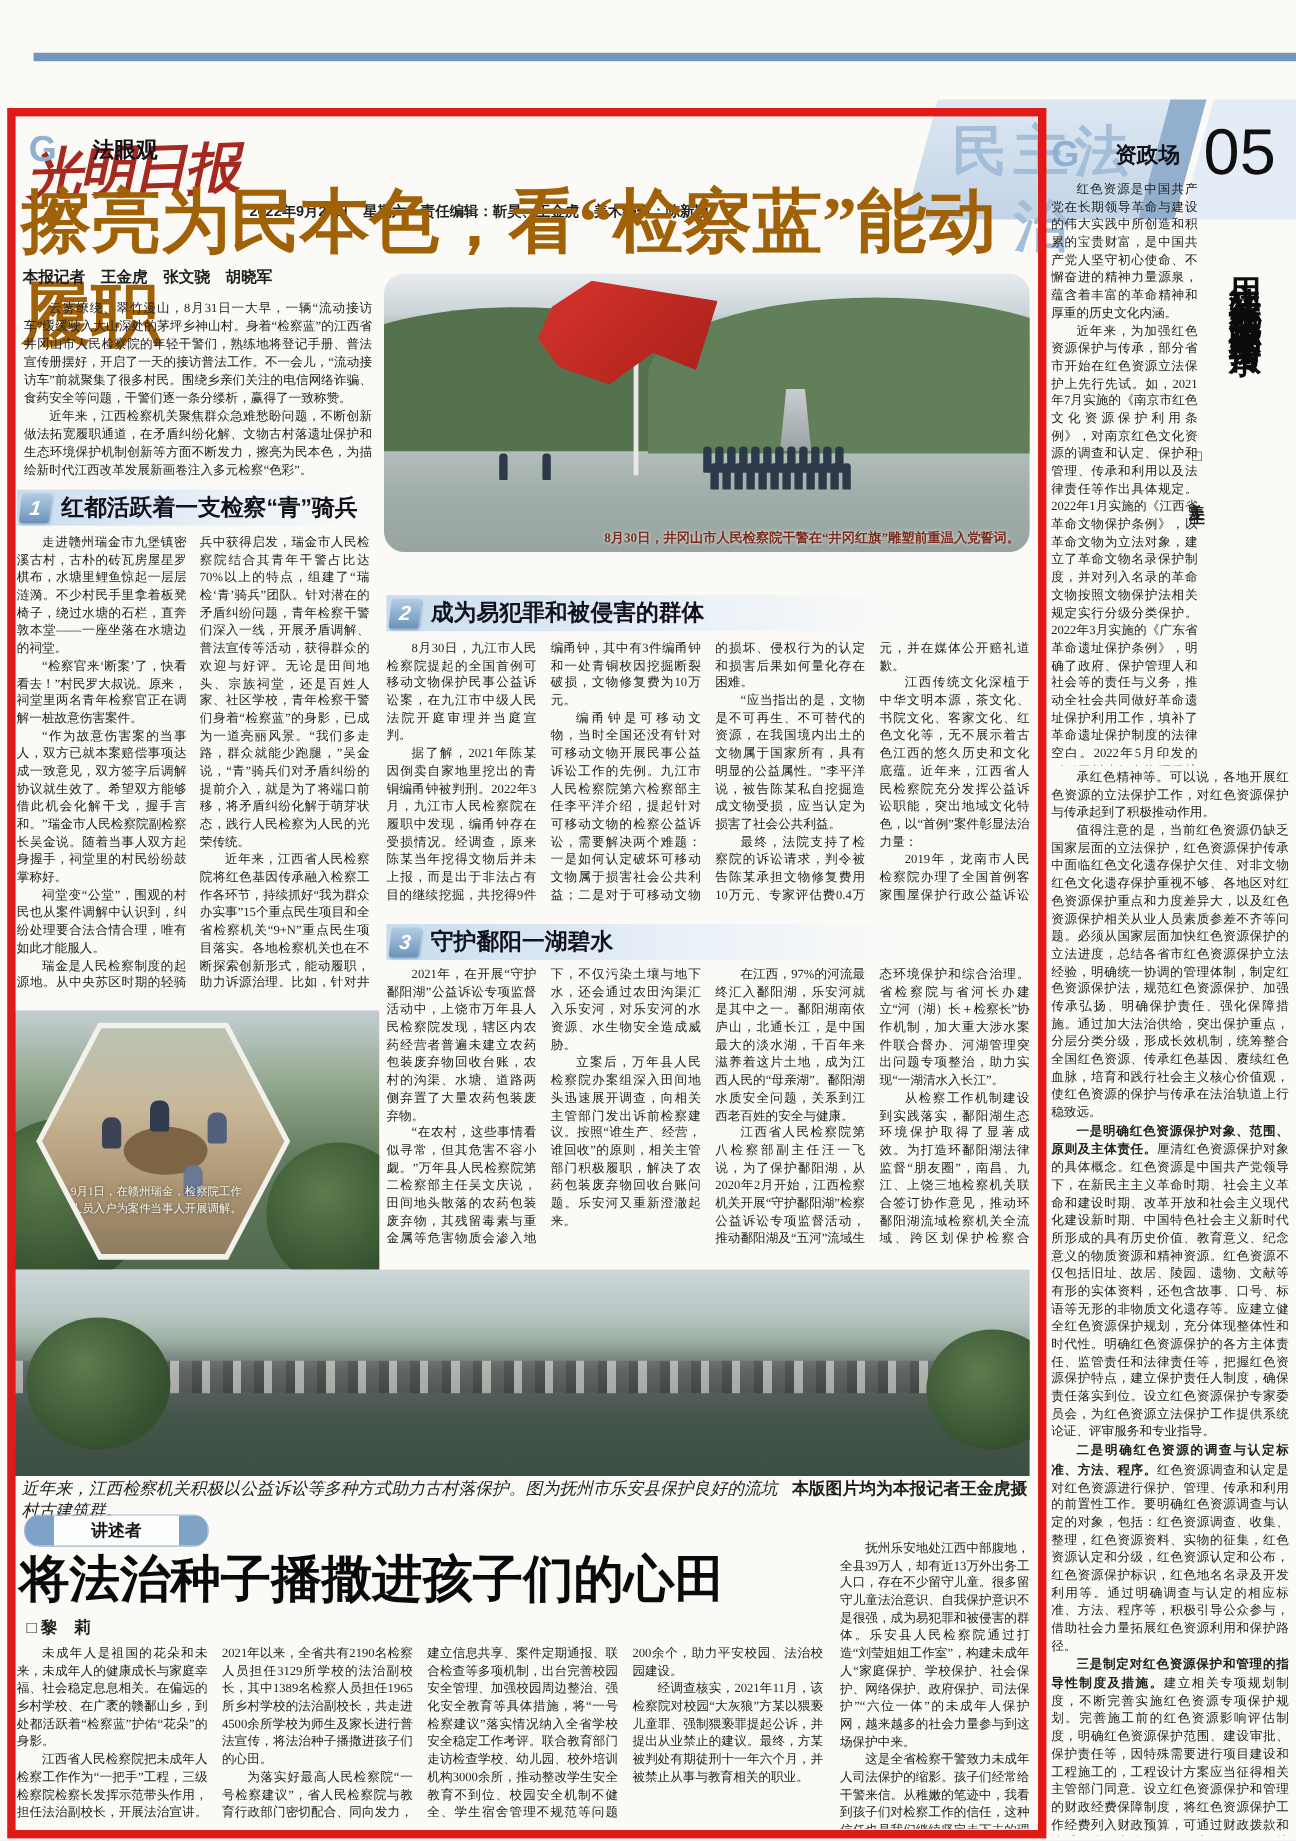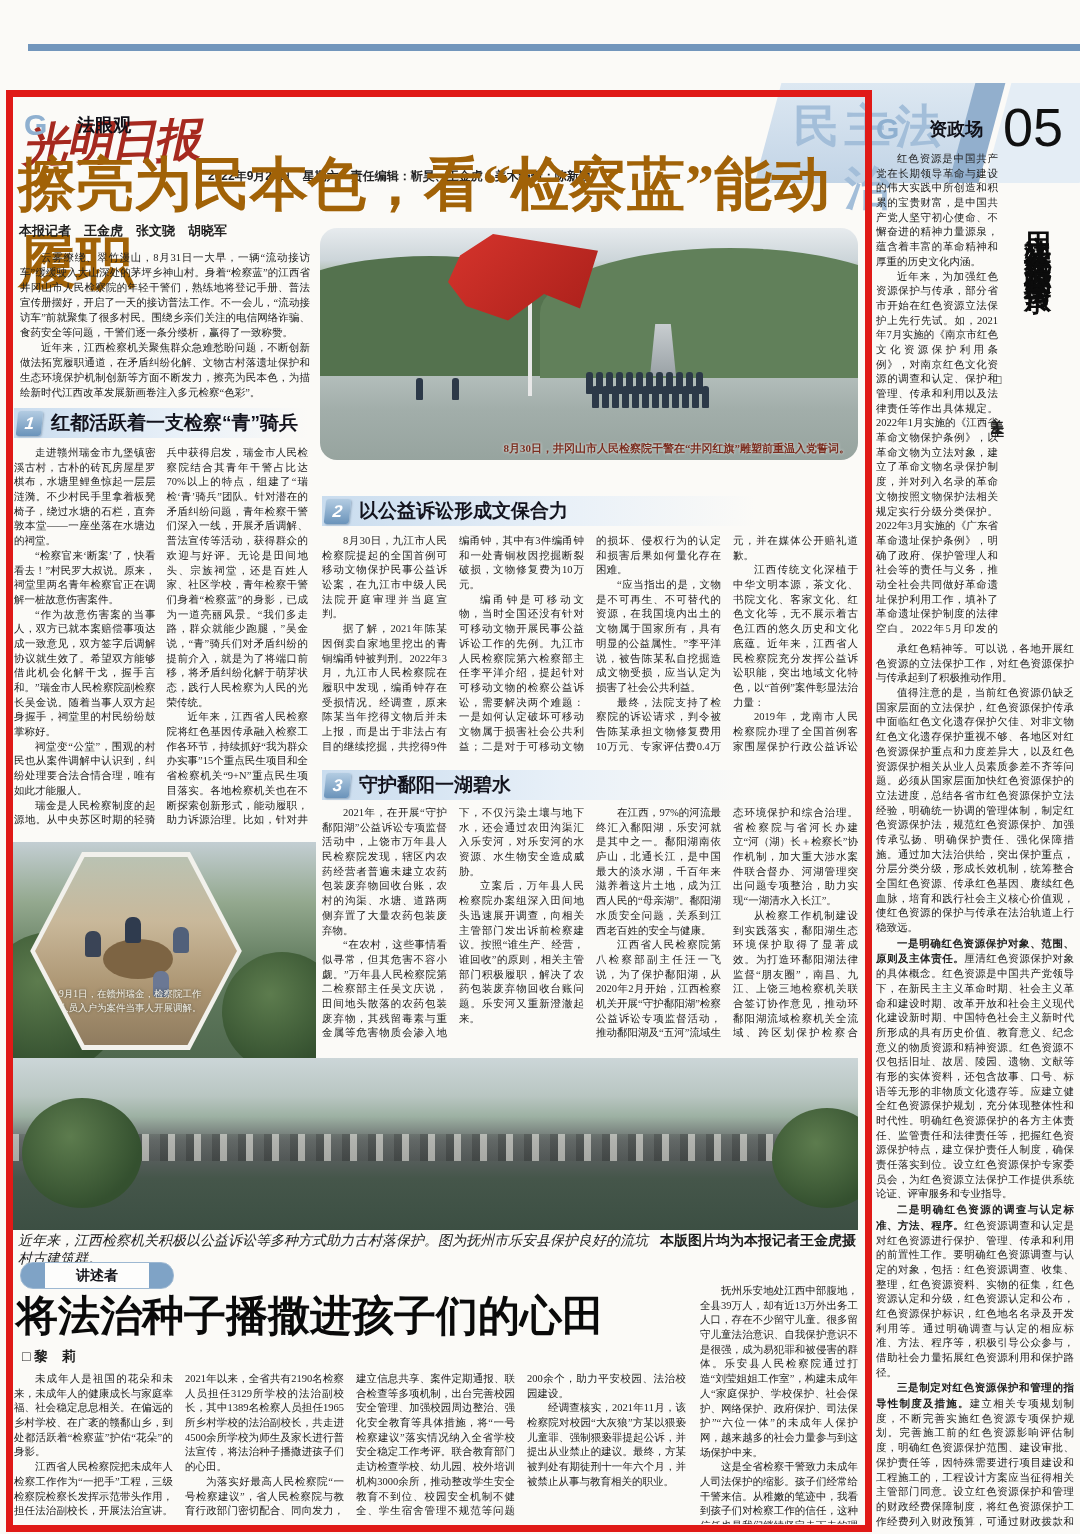--- a/index.html
+++ b/index.html
@@ -182,21 +182,21 @@
       <p>走进赣州瑞金市九堡镇密溪古村，古朴的砖瓦房屋星罗棋布，水塘里鲤鱼惊起一层层涟漪。不少村民手里拿着板凳椅子，绕过水塘的石栏，直奔敦本堂——一座坐落在水塘边的祠堂。</p>
       <p>“检察官来‘断案’了，快看看去！”村民罗大叔说。原来，祠堂里两名青年检察官正在调解一桩故意伤害案件。</p>
       <p>“作为故意伤害案的当事人，双方已就本案赔偿事项达成一致意见，双方签字后调解协议就生效了。希望双方能够借此机会化解干戈，握手言和。”瑞金市人民检察院副检察长吴金说。随着当事人双方起身握手，祠堂里的村民纷纷鼓掌称好。</p>
       <p>祠堂变“公堂”，围观的村民也从案件调解中认识到，纠纷处理要合法合情合理，唯有如此才能服人。</p>
       <p>瑞金是人民检察制度的起源地。从中央苏区时期的轻骑兵中获得启发，瑞金市人民检察院结合其青年干警占比达70%以上的特点，组建了“瑞检‘青’骑兵”团队。针对潜在的矛盾纠纷问题，青年检察干警们深入一线，开展矛盾调解、普法宣传等活动，获得群众的欢迎与好评。无论是田间地头、宗族祠堂，还是百姓人家、社区学校，青年检察干警们身着“检察蓝”的身影，已成为一道亮丽风景。“我们多走路，群众就能少跑腿，”吴金说，“青”骑兵们对矛盾纠纷的提前介入，就是为了将端口前移，将矛盾纠纷化解于萌芽状态，践行人民检察为人民的光荣传统。</p>
       <p>近年来，江西省人民检察院将红色基因传承融入检察工作各环节，持续抓好“我为群众办实事”15个重点民生项目和全省检察机关“9+N”重点民生项目落实。各地检察机关也在不断探索创新形式，能动履职，助力诉源治理。比如，针对井冈山“一城三区”、农村地广人稀的特点，井冈山市人民检察院推出了“流动接访车”将接访端口前移；抚州市乐安县人民检察院打造“刘莹姐姐工作室”，保护未成年人合法权益；南昌铁路运输检察院开辟“老铁说法”“铁小安”课堂特色普法栏目，保障旅客平安出行……这些有益创新既服务了百姓，也提升了检察工作的质效，人民群众的满意度持续提升。</p>
     </div>
 
   <div class="secbar sec2bar">
     <span class="secnum">2</span>
-    <span class="sectitle">以公益诉讼形成文保合力</span>
+    <span class="sectitle">成为易犯罪和被侵害的群体</span>
   </div>
   <div class="sec2text bodytext cols4">
       <p>8月30日，九江市人民检察院提起的全国首例可移动文物保护民事公益诉讼案，在九江市中级人民法院开庭审理并当庭宣判。</p>
       <p>据了解，2021年陈某因倒卖自家地里挖出的青铜编甬钟被判刑。2022年3月，九江市人民检察院在履职中发现，编甬钟存在受损情况。经调查，原来陈某当年挖得文物后并未上报，而是出于非法占有目的继续挖掘，共挖得9件编甬钟，其中有3件编甬钟和一处青铜枚因挖掘断裂破损，文物修复费为10万元。</p>
       <p>编甬钟是可移动文物，当时全国还没有针对可移动文物开展民事公益诉讼工作的先例。九江市人民检察院第六检察部主任李平洋介绍，提起针对可移动文物的检察公益诉讼，需要解决两个难题：一是如何认定破坏可移动文物属于损害社会公共利益；二是对于可移动文物的损坏、侵权行为的认定和损害后果如何量化存在困难。</p>
       <p>“应当指出的是，文物是不可再生、不可替代的资源，在我国境内出土的文物属于国家所有，具有明显的公益属性。”李平洋说，被告陈某私自挖掘造成文物受损，应当认定为损害了社会公共利益。</p>
       <p>最终，法院支持了检察院的诉讼请求，判令被告陈某承担文物修复费用10万元、专家评估费0.4万元，并在媒体公开赔礼道歉。</p>
       <p>江西传统文化深植于中华文明本源，茶文化、书院文化、客家文化、红色文化等，无不展示着古色江西的悠久历史和文化底蕴。近年来，江西省人民检察院充分发挥公益诉讼职能，突出地域文化特色，以“首例”案件彰显法治力量：</p>
       <p>2019年，龙南市人民检察院办理了全国首例客家围屋保护行政公益诉讼案，推进龙南境内47座客家围屋保护的整体维修、保护、规划和利用；2020年，金溪县人民检察院提起全国首例保护“古村落”人文遗迹民事公益诉讼，要求被告徐某某、方某某对偷盗古村落门楼中的石雕及造成的后果承担民事责任……2021年，全省检察机关将红色文物保护作为公益诉讼新领域案件进行探索，办理相关领域公益诉讼案件493件，联合推动891处革命遗址遗迹、英烈纪念设施得到保护、修缮。</p>
     </div>

